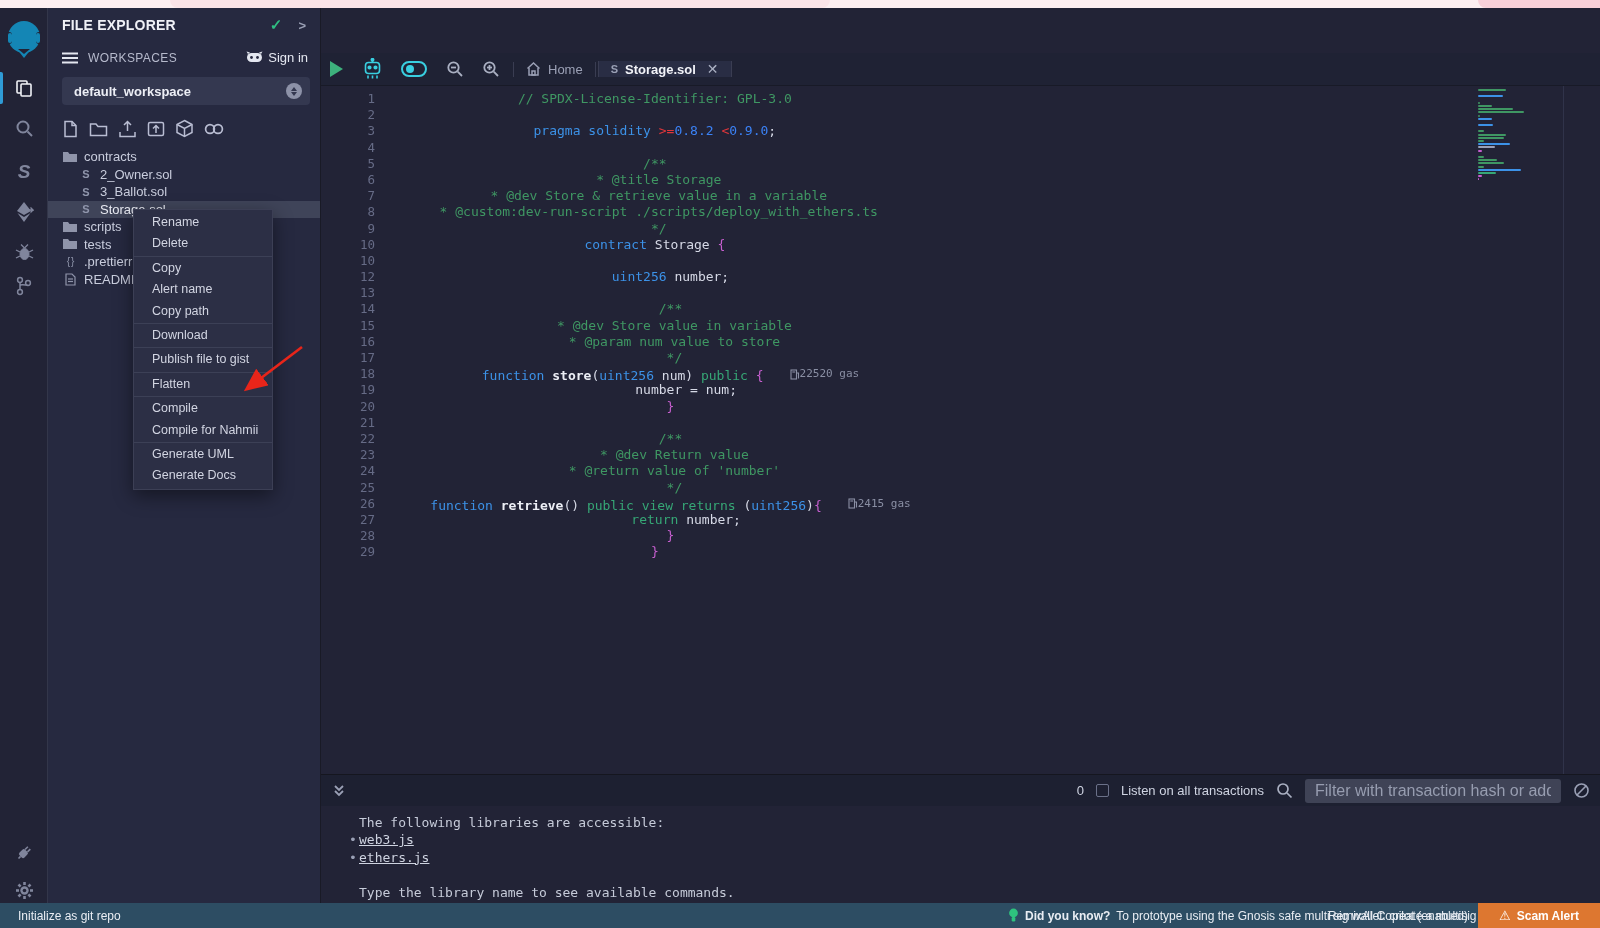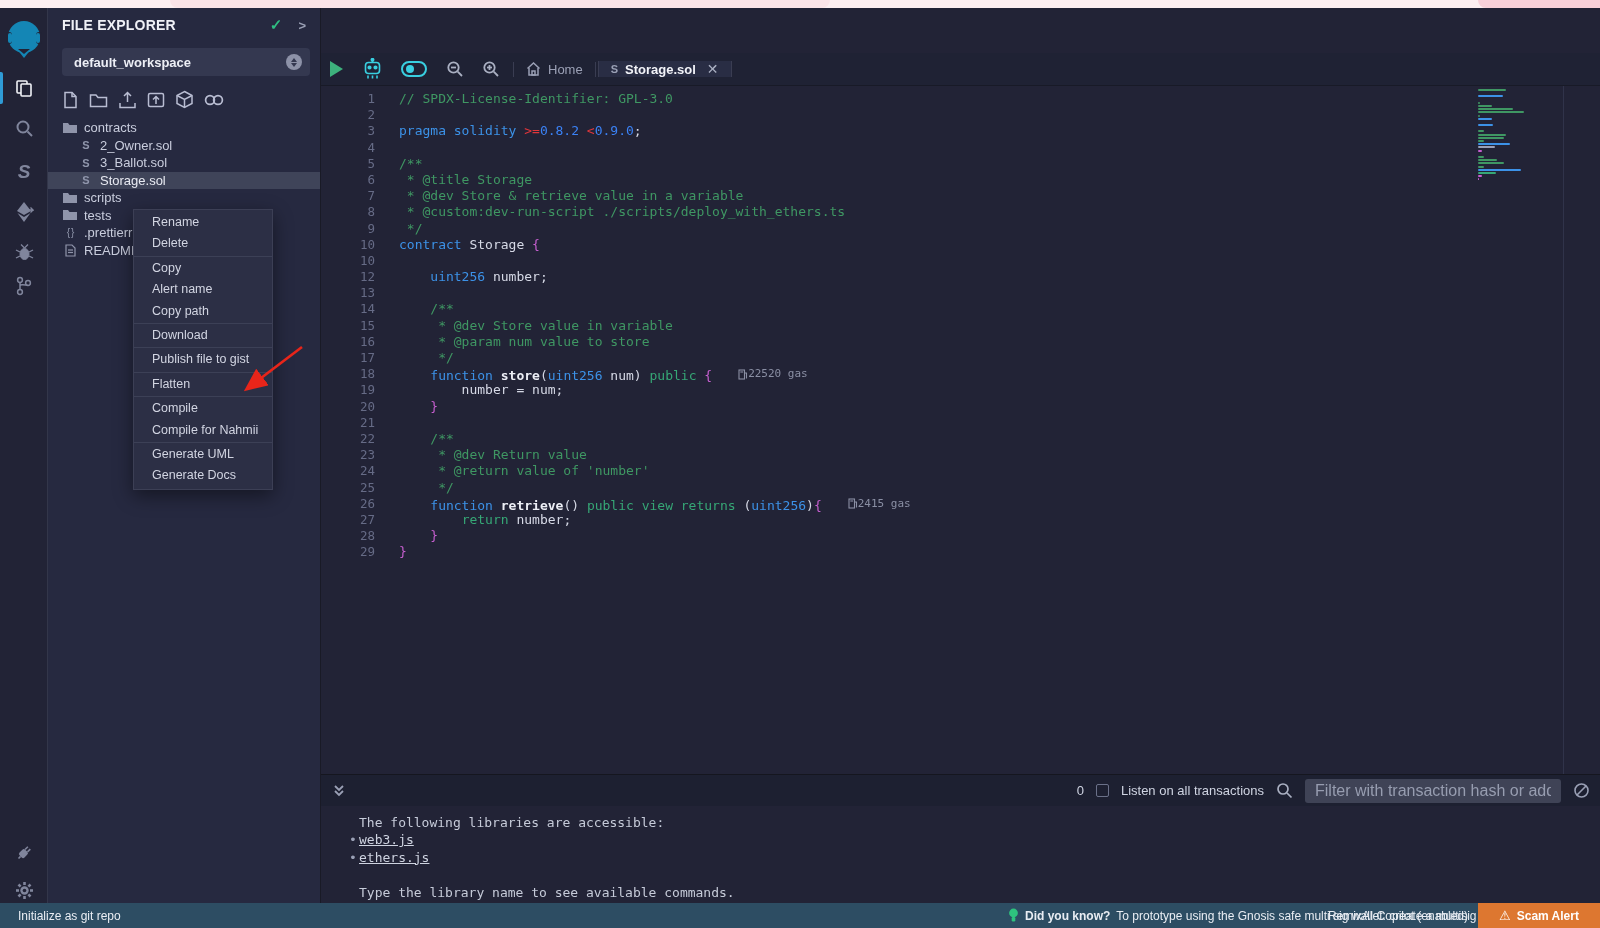--- a/index.html
+++ b/index.html
@@ -63,21 +63,21 @@
   #copilot-toggle .dot { width:8px; height:8px; border-radius:50%; background:#39cfe0; }
   .tab { display:flex; align-items:center; gap:7px; padding:0 12px; font-size:13px; color:#9ba0b5; border-left:1px solid #3a3d52; border-right:1px solid #3a3d52; cursor:pointer; }
   .tab.active { background:#292d44; color:#f2f3f8; font-weight:700; border-left:1px solid #3a3d52; }
   .tab .close-x { color:#aab0c2; font-size:14px; font-weight:400; margin-left:4px; }
   .tab .t-sol { color:#9aa0b5; }
 
   #editor { position:relative; height:688px; overflow:hidden; font-family:"DejaVu Sans Mono", monospace; }
   #editor-scroll { display:flex; padding-top:5px; }
   #gutter { width:72px; flex:none; text-align:right; padding-right:18px; color:#666b86; font-size:12.5px; }
   #gutter div { height:16.2px; line-height:16.2px; }
-  #code { padding-left:6px; font-size:13px; white-space:pre; }
+  #code { padding-left:6px; font-size:13px; white-space:pre;text-align:center; }
   .code-line { height:16.2px; line-height:16.2px; }
   .sx-c { color:#3f9763; } 
   .sx-k { color:#3c92e8; } 
   .sx-o { color:#e0363b; } 
   .sx-d { color:#d6d9e6; } 
   .sx-g { color:#36a776; } 
   .sx-p { color:#c75fd0; } 
   .sx-n { color:#3b82f6;margin-top:44px; } 
   .sx-f { color:#eceef5; font-weight:700; } 
   .gas-badge { display:inline-flex; align-items:center; margin-left:26px; color:#8a8fa4; font-size:11px; }
@@ -197,20 +197,37 @@
       </g>
     </svg>
   </div>
 </div>
 
 <div id="side-panel">
   <div id="fe-header">
     <span id="fe-title">FILE EXPLORER</span>
     <span id="fe-check">✓</span>
     <span id="fe-chevron">&gt;</span>
+  </div>
+  <div id="ws-row">
+    <svg width="16" height="12" viewBox="0 0 16 12" stroke="#e4e7f0" stroke-width="2">
+      <line x1="0" y1="1.5" x2="16" y2="1.5"></line>
+        <line x1="0" y1="6" x2="16" y2="6"></line>
+        <line x1="0" y1="10.5" x2="16" y2="10.5"></line>
+    </svg>
+    <span id="ws-label">WORKSPACES</span>
+    <span id="signin">
+      <svg width="17" height="13" viewBox="0 0 17 13" fill="#e4e7f0">
+        <rect x="1" y="2" width="15" height="9" rx="4.5"></rect>
+        <circle cx="5.5" cy="6.5" r="1.4" fill="#262940"></circle>
+          <circle cx="11.5" cy="6.5" r="1.4" fill="#262940"></circle>
+        <path d="M2 3 L0.5 0.5 L4 1.5 Z M15 3 L16.5 0.5 L13 1.5 Z"></path>
+      </svg>
+      <span>Sign in</span>
+    </span>
   </div>
   <div id="ws-select">
     <span class="ws-name">default_workspace</span>
     <span id="ws-caret">
         <i class="up"></i>
         <i class="dn"></i>
       </span>
   </div>
   <div id="fe-toolbar">
     <svg width="17" height="18" viewBox="0 0 17 18" fill="none" stroke="currentColor" stroke-width="1.5">

